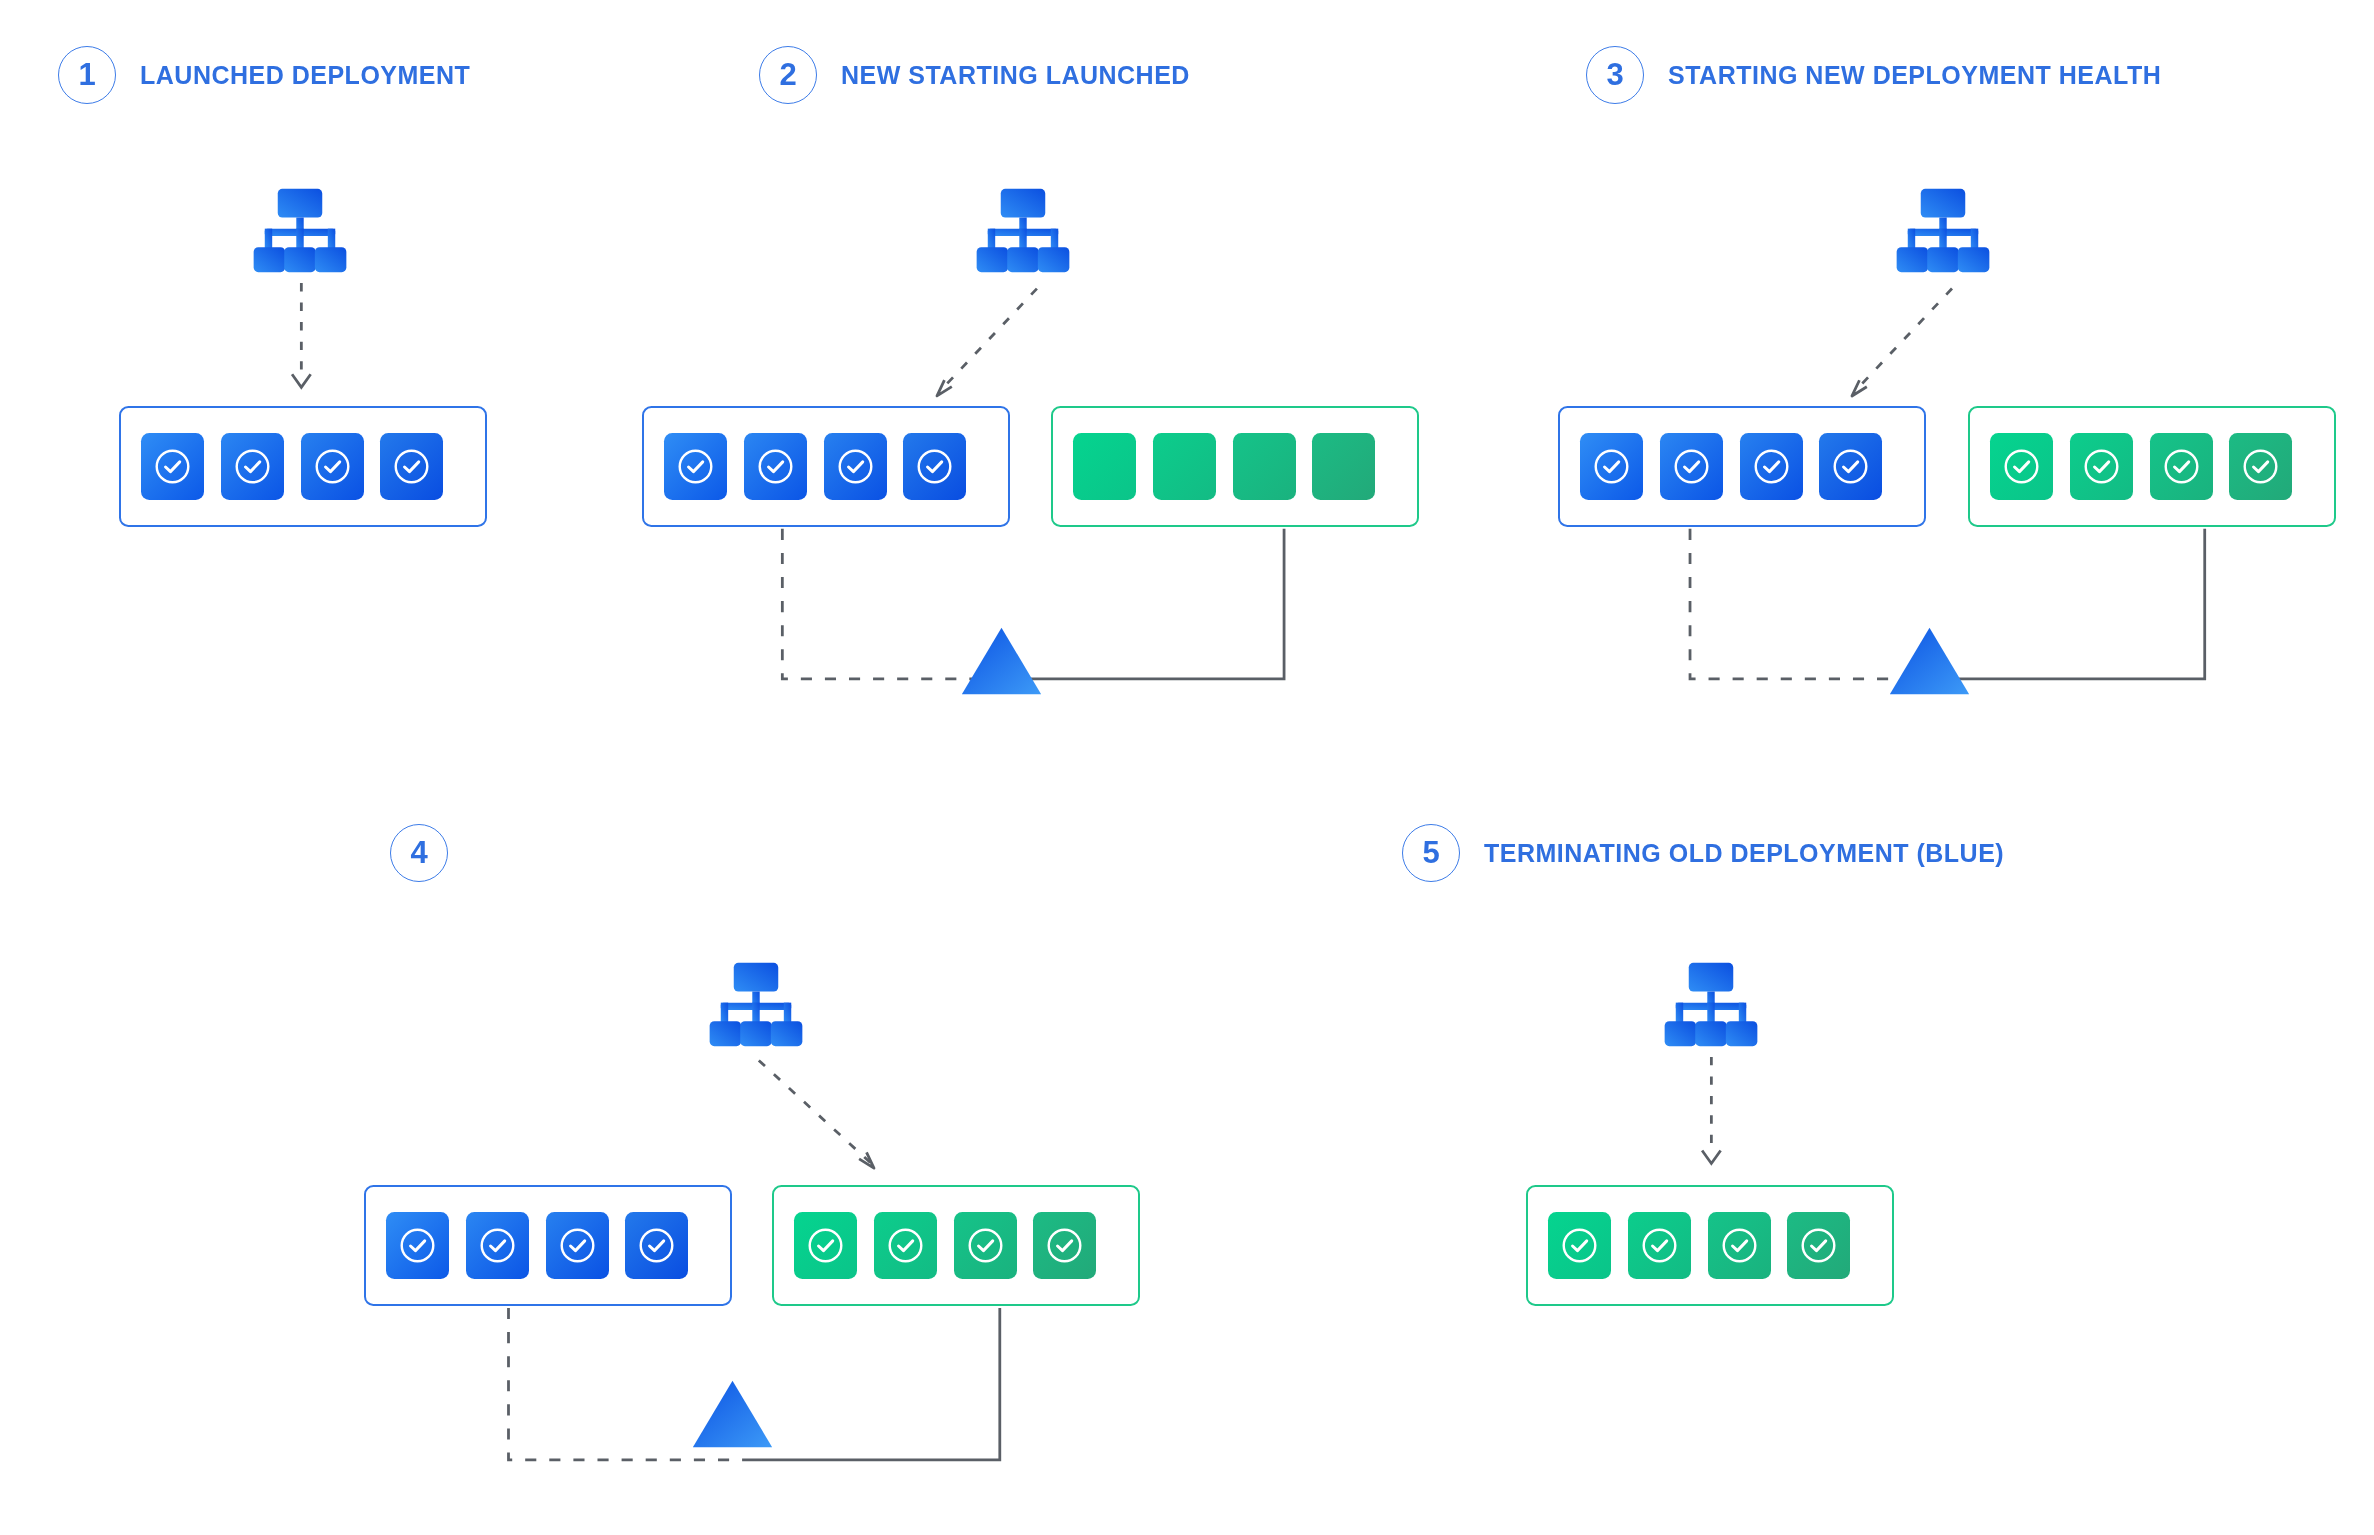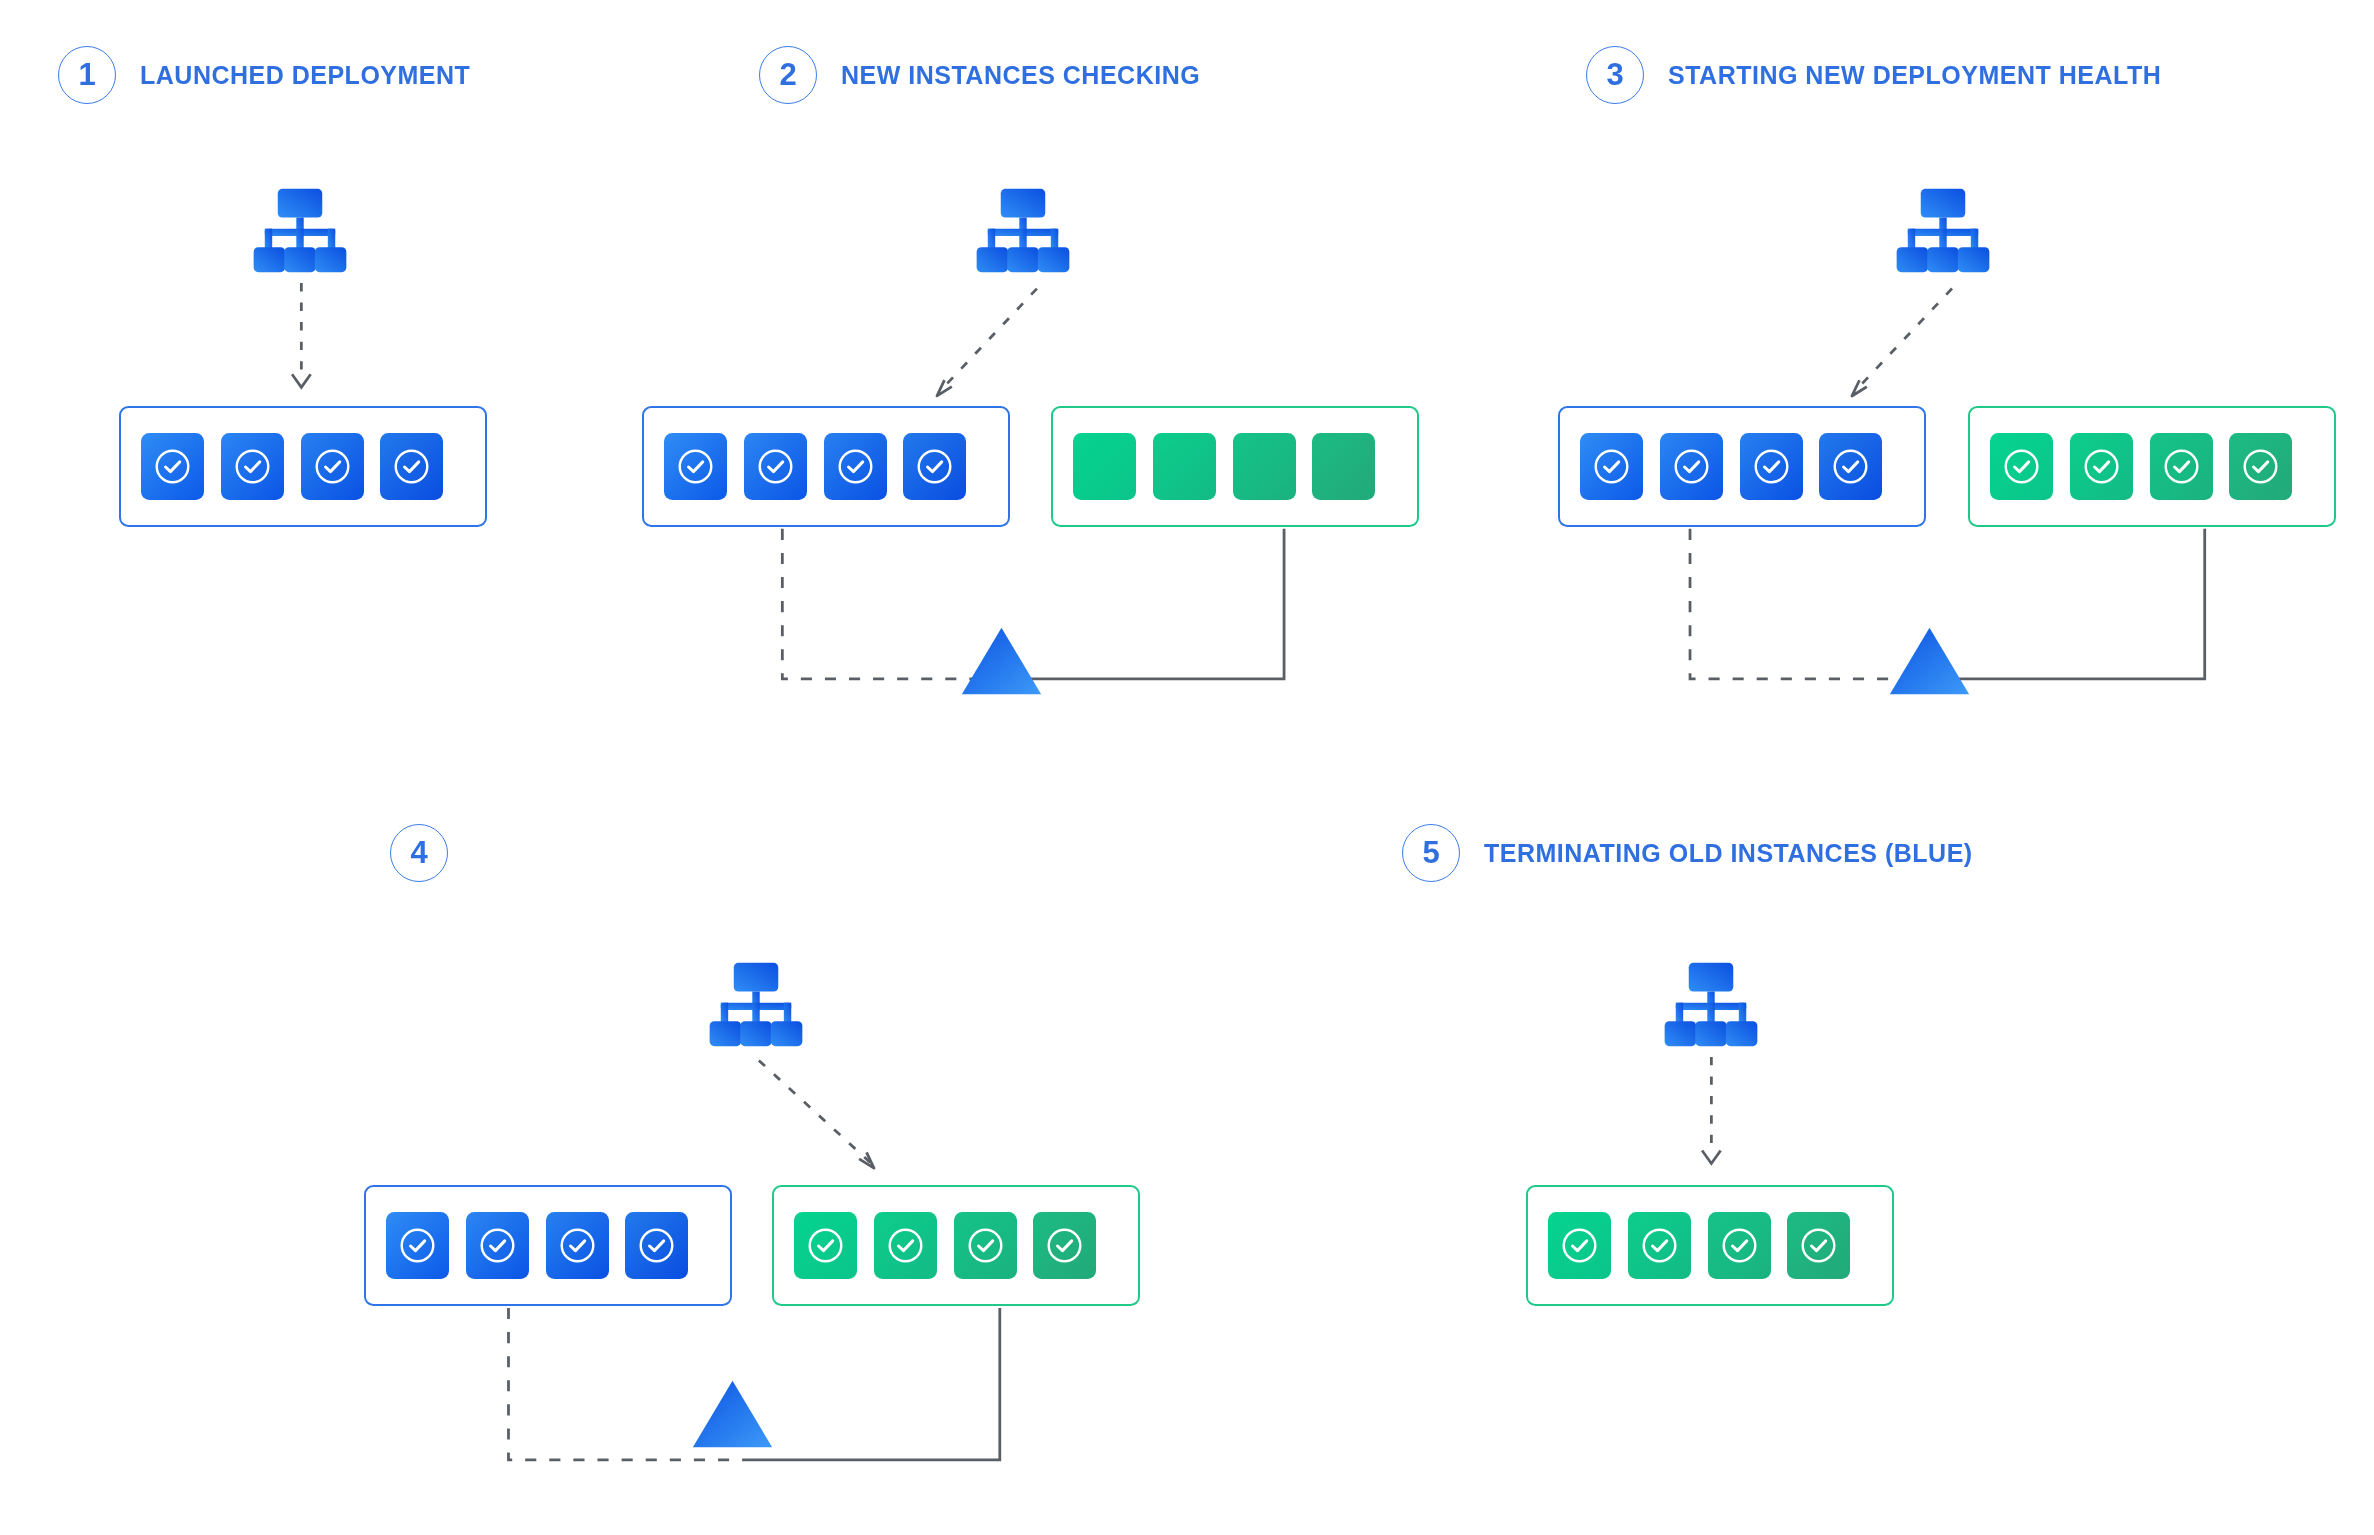--- a/index.html
+++ b/index.html
@@ -127,21 +127,21 @@
       <svg class="chk" width="39" height="39" viewBox="0 0 42 42">
         <circle cx="21" cy="21" r="17" fill="none" stroke="#fff" stroke-width="2.6"></circle>
         <path d="M13.5 21.5 L18.8 26.5 L28.8 16" fill="none" stroke="#fff" stroke-width="3.2" stroke-linecap="round" stroke-linejoin="round"></path>
       </svg>
     </div>
   </div>
 
   <div class="step" style="left:759px;top:46px;">
     <div class="step-head">
       <div class="step-num">2</div>
-      <div class="step-title">NEW INSTANCES CHECKING</div>
+      <div class="step-title">NEW STARTING LAUNCHED</div>
     </div>
   </div>
 
   <div class="router" style="left:972px;top:186px;">
     <svg width="102" height="89" viewBox="0 0 110 96">
       <defs>
         <linearGradient id="rg2" x1="0" y1="1" x2="1" y2="0">
           <stop offset="0%" stop-color="#2f8df5"></stop>
             <stop offset="100%" stop-color="#0b4fe0"></stop>
         </linearGradient>
@@ -415,21 +415,21 @@
             <stop offset="100%" stop-color="#0b52e3"></stop>
         </linearGradient>
       </defs>
       <polygon points="45,3 88,75 2,75" fill="url(#tg4)"></polygon>
     </svg>
   </div>
 
   <div class="step" style="left:1402px;top:824px;">
     <div class="step-head">
       <div class="step-num">5</div>
-      <div class="step-title">TERMINATING OLD INSTANCES (BLUE)</div>
+      <div class="step-title">TERMINATING OLD DEPLOYMENT (BLUE)</div>
     </div>
   </div>
 
   <div class="router" style="left:1660px;top:960px;">
     <svg width="102" height="89" viewBox="0 0 110 96">
       <defs>
         <linearGradient id="rg5" x1="0" y1="1" x2="1" y2="0">
           <stop offset="0%" stop-color="#2f8df5"></stop>
             <stop offset="100%" stop-color="#0b4fe0"></stop>
         </linearGradient>

